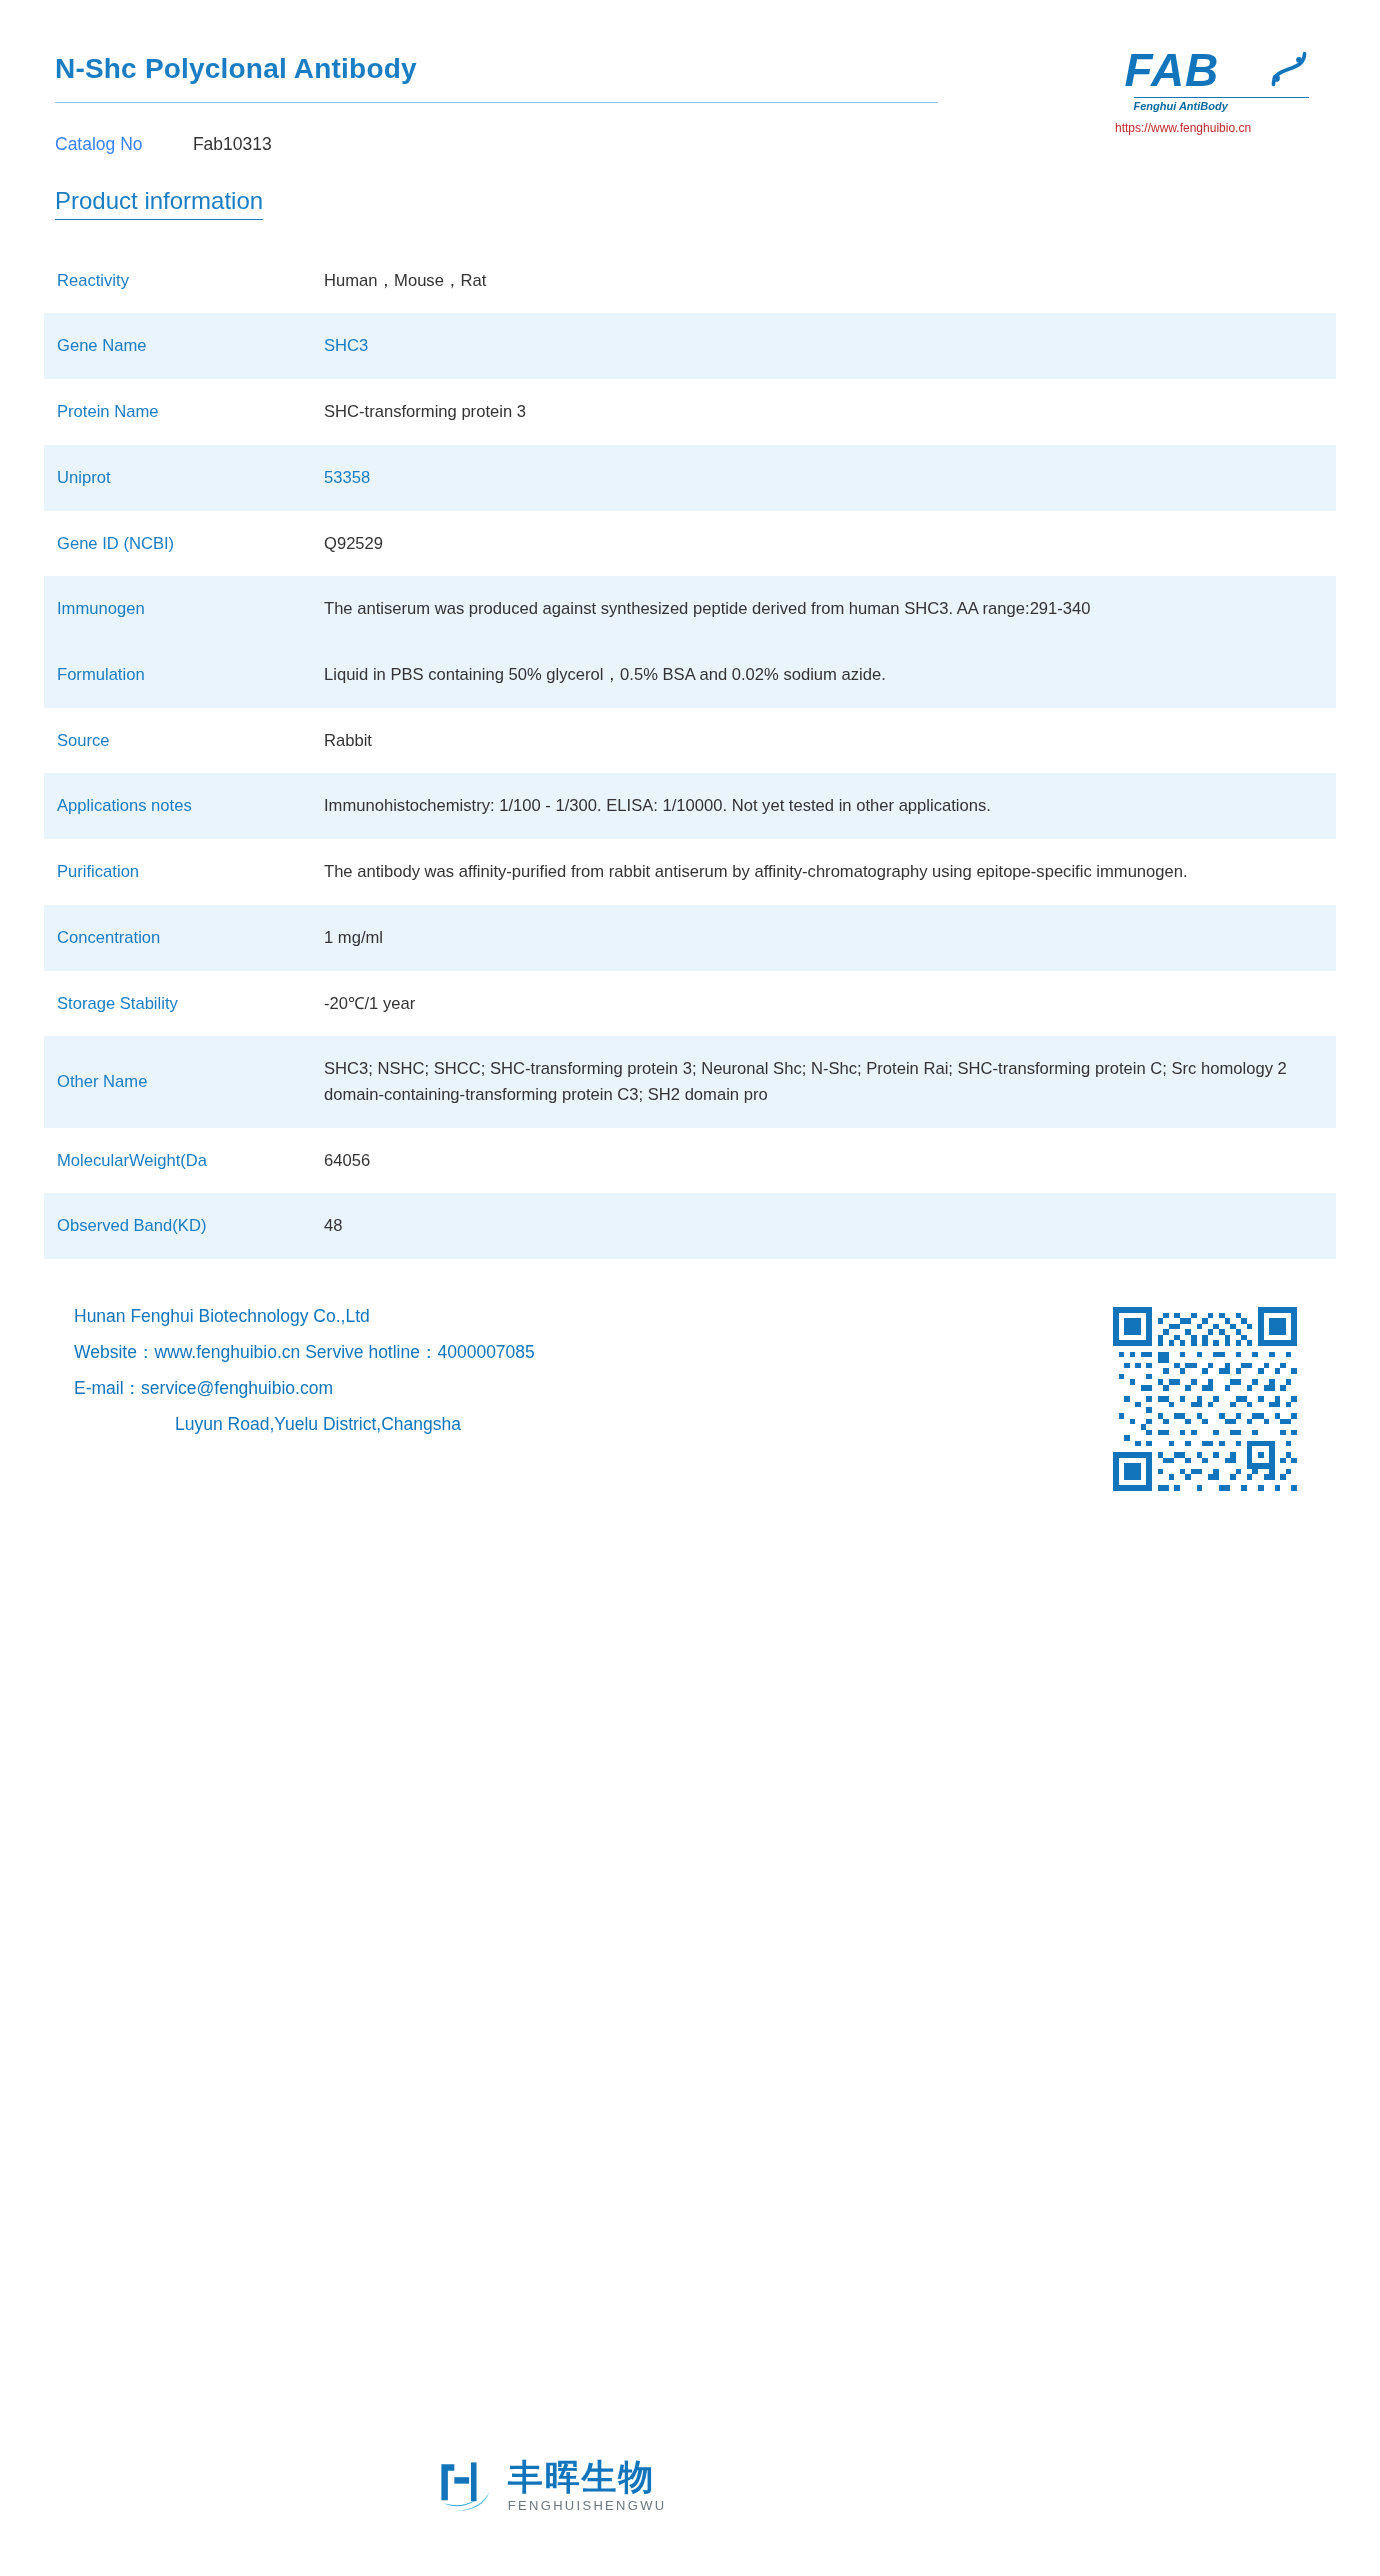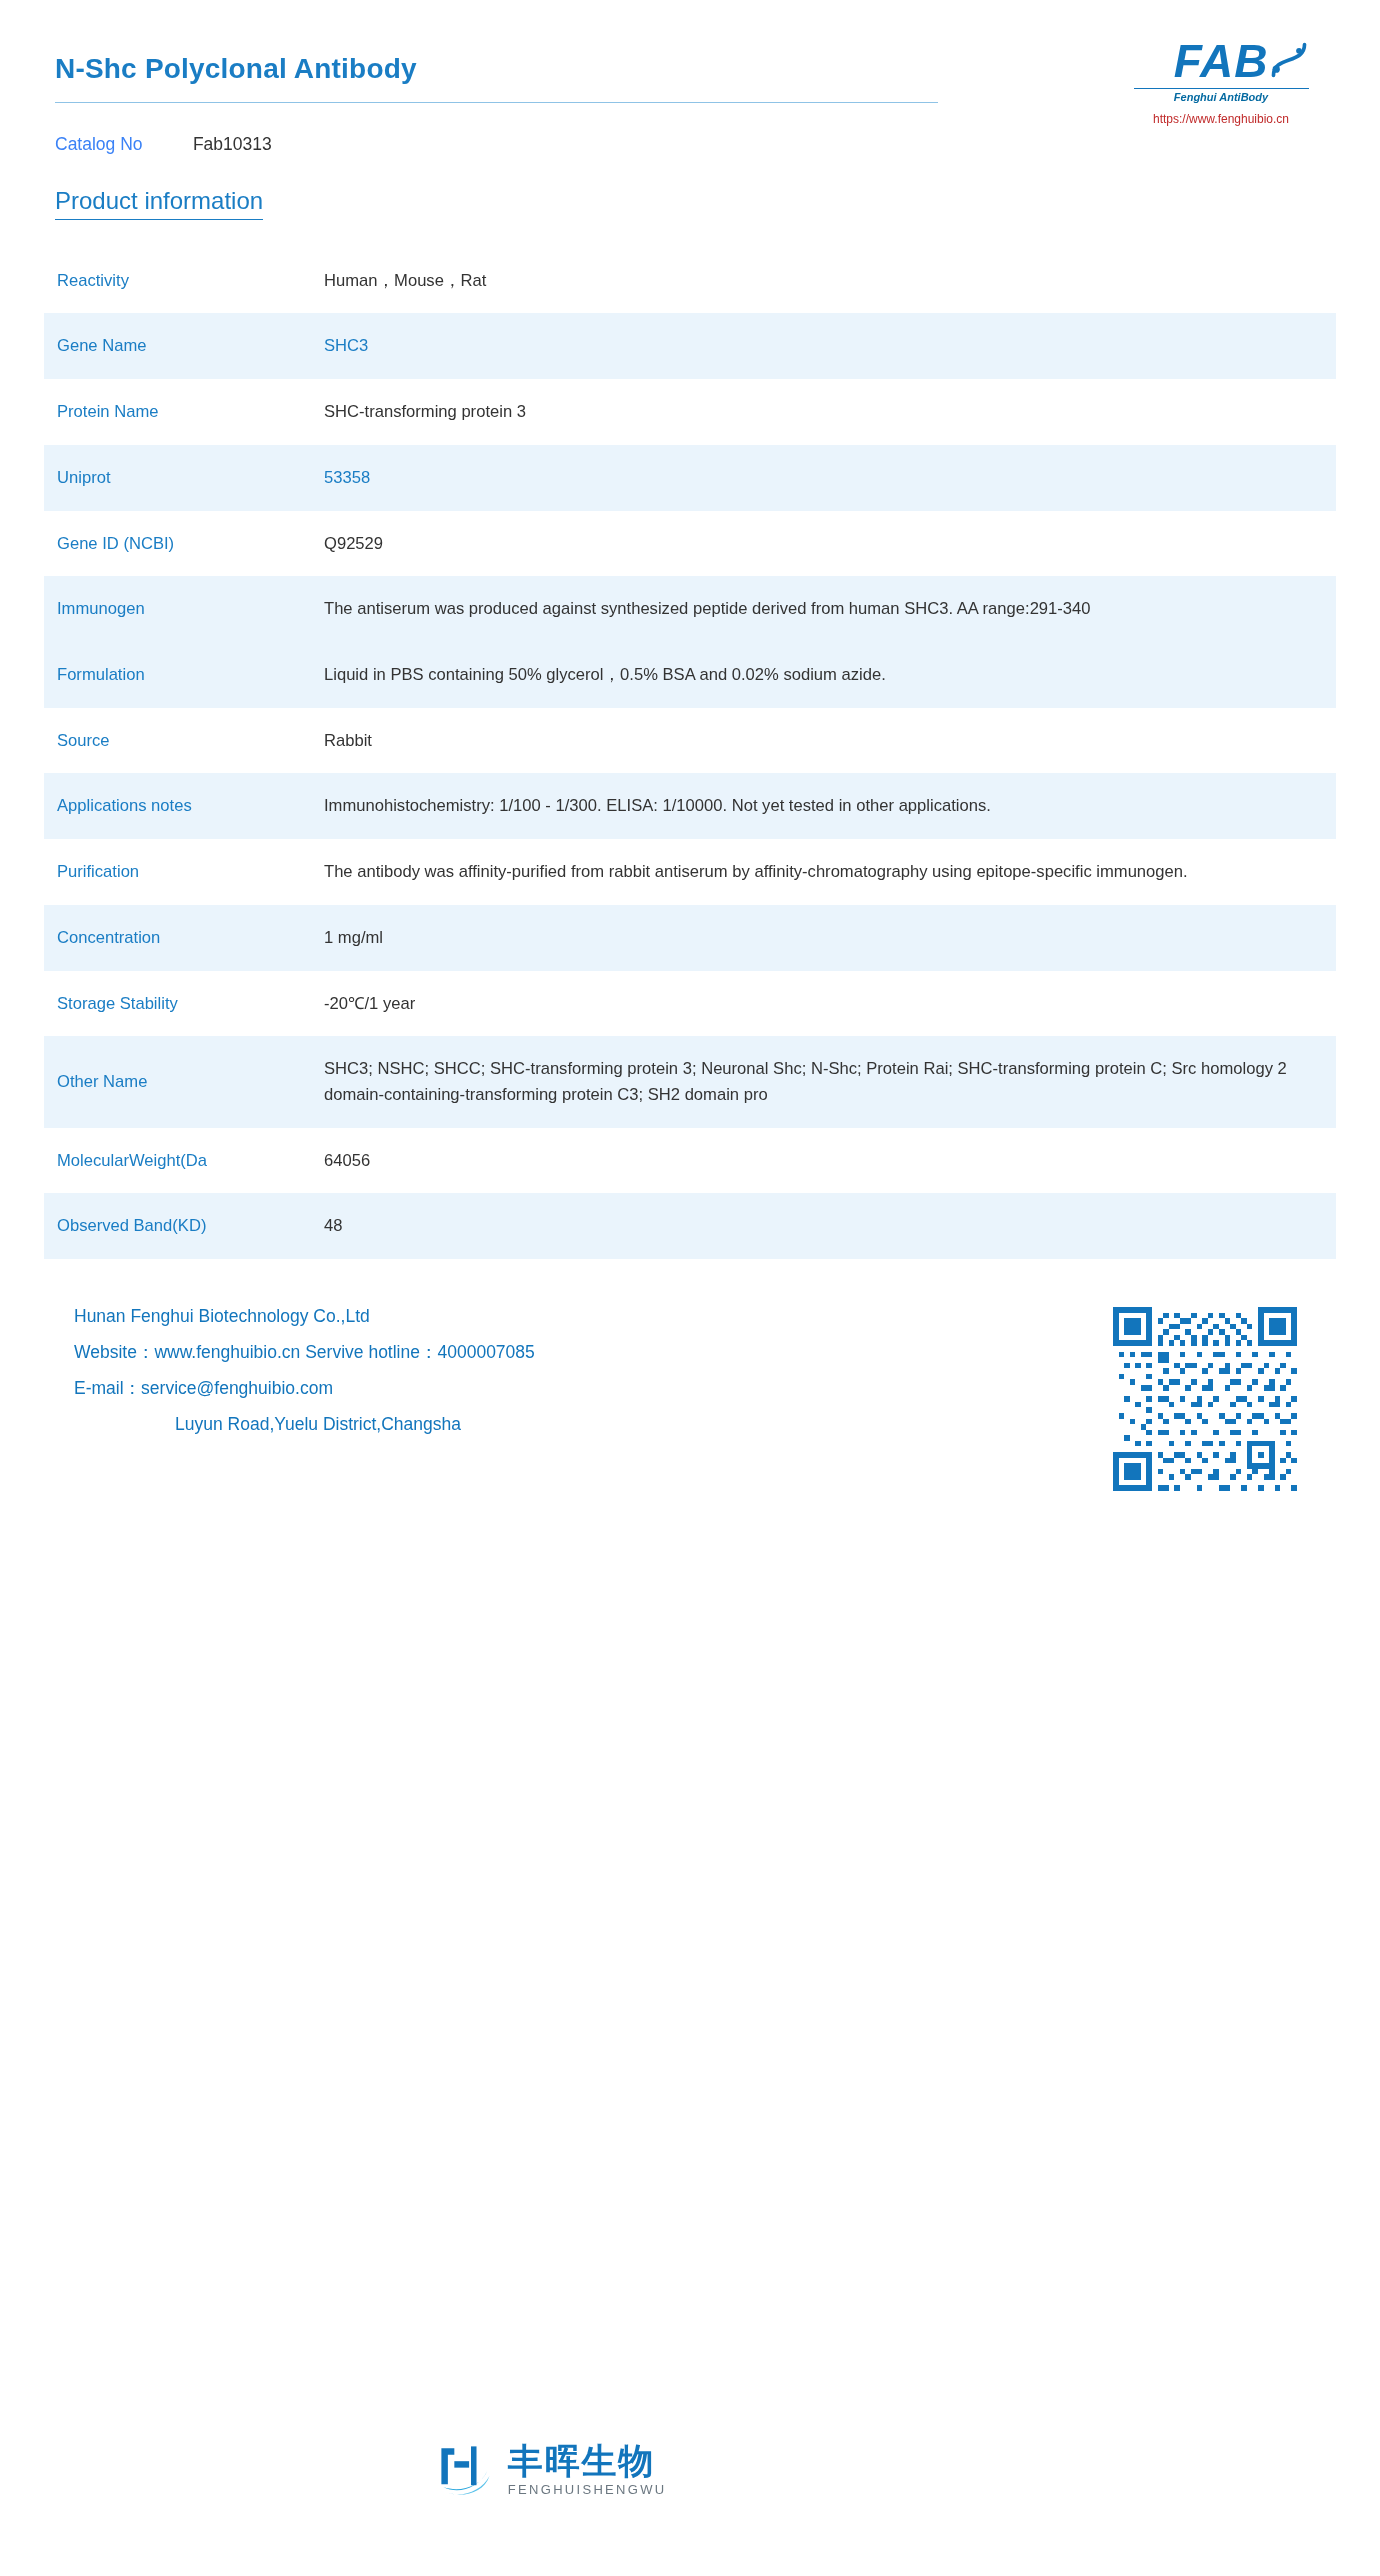--- a/index.html
+++ b/index.html
@@ -47,24 +47,23 @@
     display: inline-block;
     width: 133px;
   }
   .catalog-value {
     color: #333;
   }
 
   
   .logo-wrap {
     position: absolute;
-    top: 35px;
+    top: 44px;
     right: 53px;
     width: 212px;
-    text-align: center;
   }
   .logo-mark {
     position: relative;
     height: 57px;
     width: 193px;
     margin: 0 auto;
   }
   .logo-fab {
     font-family: "Liberation Sans", sans-serif;
     font-size: 46px;
@@ -159,21 +158,21 @@
     position: absolute;
     right: 83px;
     top: 16.6px;
     width: 184px;
     height: 184px;
   }
 
   
   .bottom-logo {
     position: absolute;
-    bottom: 76px;
+    bottom: 60px;
     left: 0;
     width: 1100px;
     text-align: center;
     text-decoration: underline;
   }
   .bl-inner {
     display: inline-block;
     position: relative;
     text-align: left;
   }

